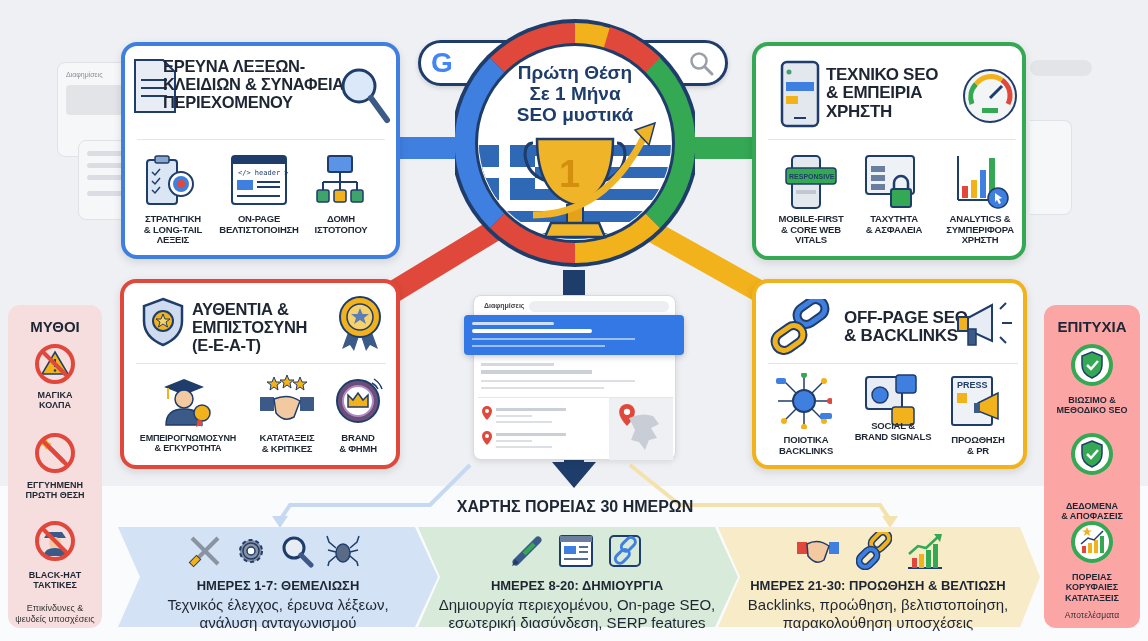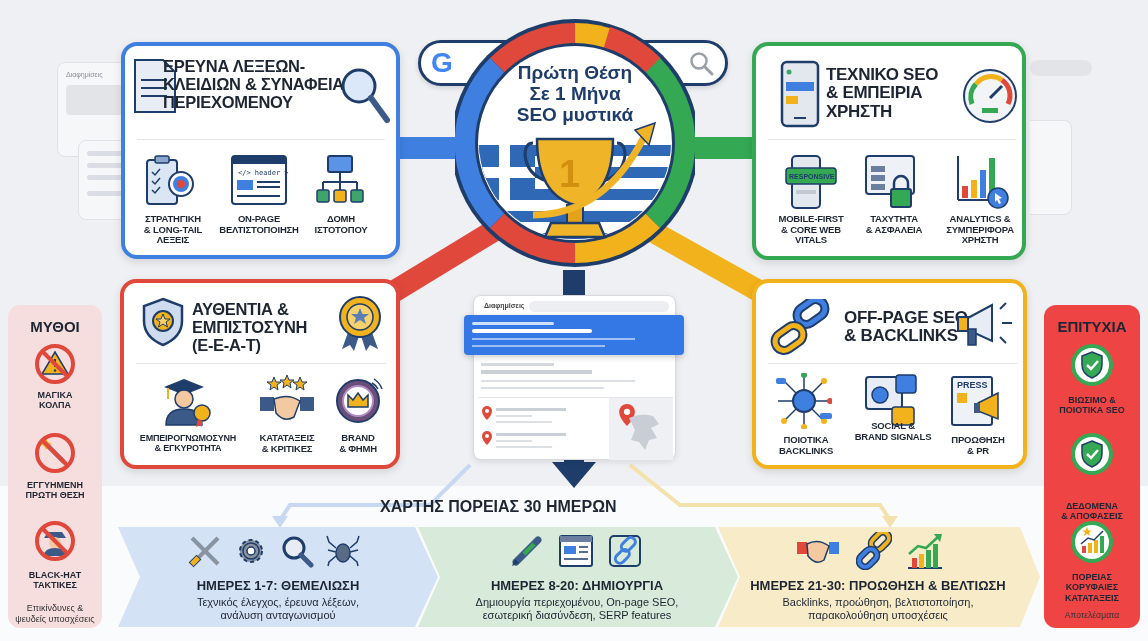--- a/index.html
+++ b/index.html
@@ -16,21 +16,21 @@
   .sub{position:absolute;text-align:center;font-weight:700;font-size:9.5px;line-height:1.12;color:#1e2633;letter-spacing:-.2px}
   .ico{position:absolute}
 
   .side{position:absolute;border-radius:12px}
   .side .h{position:absolute;width:100%;text-align:center;font-weight:700;font-size:15px}
   .side .lbl{position:absolute;width:100%;text-align:center;font-weight:700;font-size:9px;line-height:1.15}
   .side .note{position:absolute;width:100%;text-align:center;font-size:9px;line-height:1.2;color:#333}
 
   .chev{position:absolute;top:527px;height:100px}
   .chev .t{position:absolute;width:100%;text-align:center;font-weight:700;font-size:13px;top:51px;color:#1e2633}
-  .chev .d{position:absolute;width:100%;text-align:center;font-size:11px;line-height:1.2;top:69px;color:#1e2633}
+  .chev .d{position:absolute;width:100%;text-align:center;font-size:15px;line-height:1.2;top:69px;color:#1e2633}
 </style>
 </head>
 <body>
 
 <div class="ghost" style="left:57px;top:62px;width:80px;height:95px">
   <span class="ghost-label" style="left:8px;top:8px">Διαφημίσεις</span>
   <div class="abs" style="left:8px;top:22px;width:68px;height:30px;background:#e2e4e8;border-radius:4px"></div>
 </div>
 <div class="ghost" style="left:78px;top:140px;width:60px;height:80px">
   <div class="bar" style="left:8px;top:10px;width:40px"></div>
@@ -432,30 +432,30 @@
   <div class="lbl" style="top:265px">
       <div>BLACK-HAT</div>
       <div>ΤΑΚΤΙΚΕΣ</div>
     </div>
   <div class="note" style="top:298px">
       <div>Επικίνδυνες &amp;</div>
       <div>ψευδείς υποσχέσεις</div>
     </div>
 </div>
 
-<div class="side" style="left:1044px;top:305px;width:96px;height:323px;background:#ef4444">
+<div class="side" style="left:1044px;top:305px;width:96px;height:323px;background:#fca5a5">
   <div class="h" style="top:13px;color:#1e2633">ΕΠΙΤΥΧΙΑ</div>
   <svg class="abs" style="left:26px;top:38px" width="44" height="44" viewBox="0 0 44 44">
       <circle cx="22" cy="22" r="19" fill="#fff" stroke="#34a853" stroke-width="4"></circle>
       <path d="M22 9 L32 13 V22 Q32 31 22 35 Q12 31 12 22 V13Z" fill="#34a853" stroke="#1f3d6b" stroke-width="1.5"></path>
       <path d="M17 22 l4 4 7 -8" fill="none" stroke="#fff" stroke-width="2.5"></path>
     </svg>
   <div class="lbl" style="top:90px">
       <div>ΒΙΩΣΙΜΟ &amp;</div>
-      <div>ΠΟΙΟΤΙΚΑ SEO</div>
+      <div>ΜΕΘΟΔΙΚΟ SEO</div>
     </div>
   <svg class="abs" style="left:26px;top:127px" width="44" height="44" viewBox="0 0 44 44">
       <circle cx="22" cy="22" r="19" fill="#fff" stroke="#34a853" stroke-width="4"></circle>
       <path d="M22 9 L32 13 V22 Q32 31 22 35 Q12 31 12 22 V13Z" fill="#34a853" stroke="#1f3d6b" stroke-width="1.5"></path>
       <path d="M17 22 l4 4 7 -8" fill="none" stroke="#fff" stroke-width="2.5"></path>
     </svg>
   <div class="lbl" style="top:196px">
       <div>ΔΕΔΟΜΕΝΑ</div>
       <div>&amp; ΑΠΟΦΑΣΕΙΣ</div>
     </div>
@@ -471,21 +471,21 @@
   <div class="lbl" style="top:267px">
       <div>ΠΟΡΕΙΑΣ</div>
       <div>ΚΟΡΥΦΑΙΕΣ</div>
       <div>ΚΑΤΑΤΑΞΕΙΣ</div>
     </div>
   <div class="note" style="top:305px;font-size:8.5px">
       <div>Αποτελέσματα</div>
     </div>
 </div>
 
-<div class="abs" style="left:380px;top:498px;width:390px;text-align:left;font-weight:700;font-size:16px;color:#1e2633">ΧΑΡΤΗΣ ΠΟΡΕΙΑΣ 30 ΗΜΕΡΩΝ</div>
+<div class="abs" style="left:380px;top:498px;width:390px;text-align:center;font-weight:700;font-size:16px;color:#1e2633">ΧΑΡΤΗΣ ΠΟΡΕΙΑΣ 30 ΗΜΕΡΩΝ</div>
 
 <svg class="abs" style="left:0;top:527px" width="1148" height="100">
   <polygon points="118,0 415,0 438,50 415,100 118,100 140,50" fill="#d4e2f6"></polygon>
   <polygon points="418,0 715,0 738,50 715,100 418,100 440,50" fill="#d8ead9"></polygon>
   <polygon points="718,0 1020,0 1040,50 1020,100 718,100 740,50" fill="#f8ebc8"></polygon>
 </svg>
 
 <div class="chev" style="left:138px;width:280px">
   <svg class="abs" style="left:50px;top:7px" width="34" height="34" viewBox="0 0 34 34">
       <line x1="4" y1="4" x2="30" y2="30" stroke="#8a93a0" stroke-width="4"></line>

